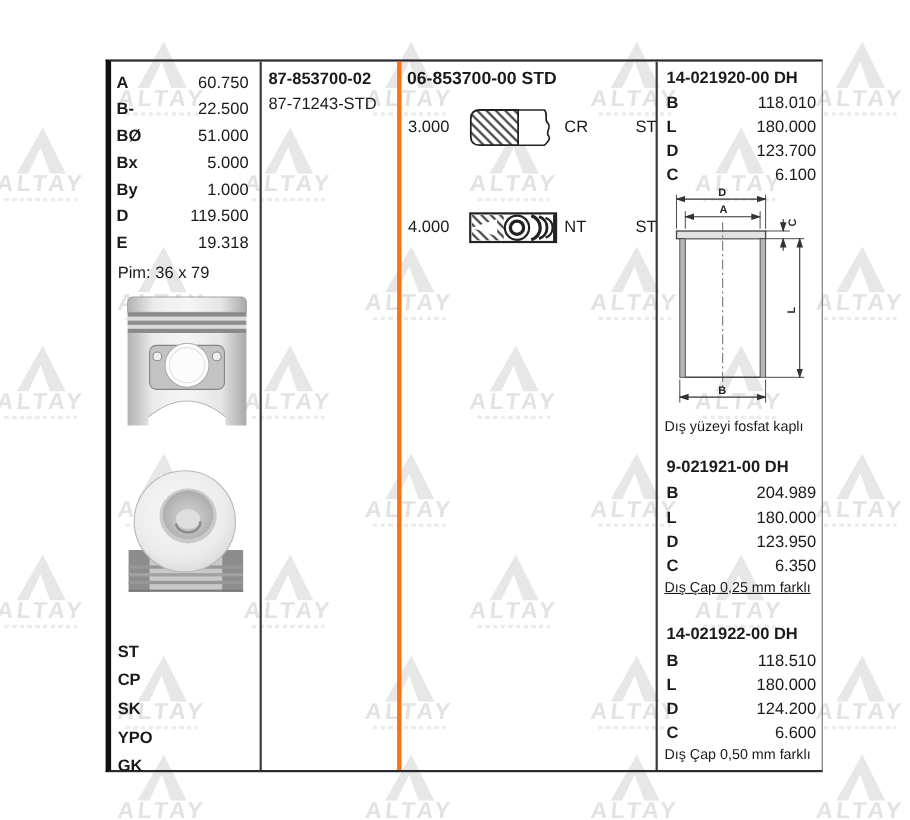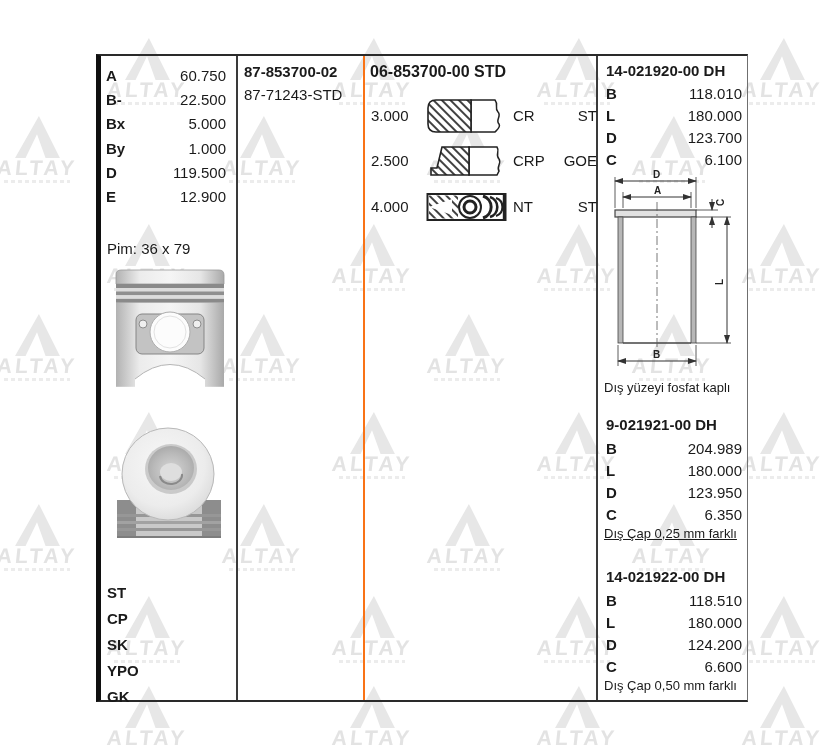--- a/index.html
+++ b/index.html
@@ -14,21 +14,21 @@
            transform:skewX(-6deg);line-height:18px;margin-top:1px;}
   .wm-sub{width:66px;height:3px;margin:3px auto 0;
           background:repeating-linear-gradient(90deg,#ececec 0 4px,transparent 4px 7px);}
 
   
   .sheet{position:absolute;left:96px;top:54px;width:652px;height:648px;z-index:1;
          border-left:5px solid #101010;border-top:2px solid #2a2a2a;
          border-bottom:2px solid #2a2a2a;border-right:1px solid #6f6f6f;box-sizing:border-box;}
   .col{position:absolute;top:0;height:100%;box-sizing:border-box;}
   .col1{left:0;width:137px;border-right:2px solid #3a3a3a;}
-  .col2{left:137px;width:127px;border-right:2px solid #f97316;}
+  .col2{left:137px;width:127px;border-right:4px solid #f97316;}
   .col3{left:264px;width:233px;border-right:2px solid #3a3a3a;}
   .col4{left:497px;width:149px;}
 
   
   .specs1{position:absolute;left:5px;right:10px;top:9px;}
   .spec-row{display:flex;justify-content:space-between;height:24.2px;font-size:15px;line-height:21px;}
   .spec-row .lb{font-weight:700;}
   .pim{position:absolute;left:6px;top:184px;font-size:15px;text-align:center;}
   .codes{position:absolute;left:6px;top:524px;font-size:15px;font-weight:700;line-height:26px;}
   .piston-side{position:absolute;left:9px;top:212px;}
@@ -291,34 +291,38 @@
       <div class="specs1">
         <div class="spec-row">
             <span class="lb">A</span>
             <span>60.750</span>
           </div>
         <div class="spec-row">
             <span class="lb">B-</span>
             <span>22.500</span>
           </div>
         <div class="spec-row">
+            <span class="lb">BØ</span>
+            <span>51.000</span>
+          </div>
+        <div class="spec-row">
             <span class="lb">Bx</span>
             <span>5.000</span>
           </div>
         <div class="spec-row">
             <span class="lb">By</span>
             <span>1.000</span>
           </div>
         <div class="spec-row">
             <span class="lb">D</span>
             <span>119.500</span>
           </div>
         <div class="spec-row">
             <span class="lb">E</span>
-            <span>12.900</span>
+            <span>19.318</span>
           </div>
       </div>
       <div class="pim">Pim: 36 x 79</div>
 
       <svg class="piston-side" width="120" height="124" viewBox="0 0 120 124">
         <defs>
           <linearGradient id="pbody" x1="0" y1="0" x2="1" y2="0">
             <stop offset="0" stop-color="#b2b2b2"></stop>
               <stop offset="0.22" stop-color="#ececec"></stop>
             <stop offset="0.5" stop-color="#f5f5f5"></stop>
@@ -396,35 +400,20 @@
                 <line x1="3" y1="0" x2="3" y2="6" stroke="#2d2d2d" stroke-width="1.8"></line>
               </pattern>
             </defs>
           <path d="M46,4 L70,4 C74,9 69,12 73,16 C77,20 70,24 74,28 C76,31 72,34 70,36 L46,36 Z" fill="#fff" stroke="#222" stroke-width="1.5"></path>
           <path d="M11,4 H46 V36 H11 Q3,36 3,28 V12 Q3,4 11,4 Z" fill="url(#hA)" stroke="#222" stroke-width="1.6"></path>
         </svg>
         <span class="tp">CR</span>
         <span class="br">ST</span>
       </div>
 
-      <div class="ringrow r2">
-        <span class="sz">2.500</span>
-        <svg class="glyph" width="80" height="40" viewBox="0 0 80 40">
-          <defs>
-              <pattern id="hB" width="6" height="6" patternUnits="userSpaceOnUse" patternTransform="rotate(-45)">
-            <rect width="6" height="6" fill="#fff"></rect>
-                <line x1="3" y1="0" x2="3" y2="6" stroke="#2d2d2d" stroke-width="1.8"></line>
-              </pattern>
-            </defs>
-          <path d="M44,6 L72,6 C75,10 70,14 74,18 C77,22 71,26 74,30 L72,34 L44,34 Z" fill="#fff" stroke="#222" stroke-width="1.5"></path>
-          <path d="M17,6 L44,6 L44,34 L6,34 L6,27 L12,27 Z" fill="url(#hB)" stroke="#222" stroke-width="1.6"></path>
-        </svg>
-        <span class="tp">CRP</span>
-        <span class="br">GOE</span>
-      </div>
 
       <div class="ringrow r3">
         <span class="sz">4.000</span>
         <svg class="glyph" width="84" height="40" viewBox="0 0 84 40">
           <defs>
               <pattern id="hC" width="6" height="6" patternUnits="userSpaceOnUse" patternTransform="rotate(-45)">
             <rect width="6" height="6" fill="#fff"></rect>
                 <line x1="3" y1="0" x2="3" y2="6" stroke="#2d2d2d" stroke-width="1.8"></line>
               </pattern>
             </defs>

